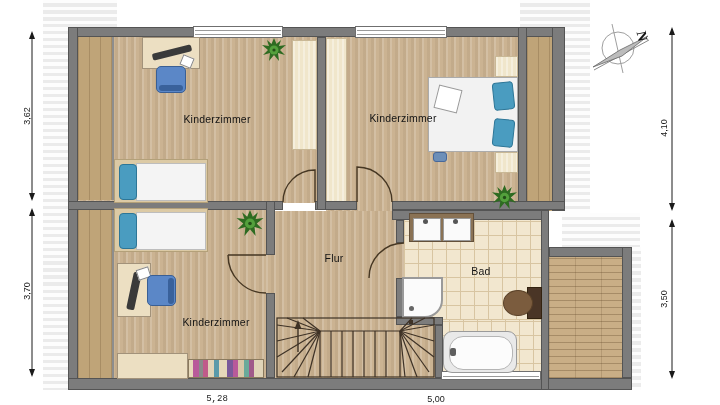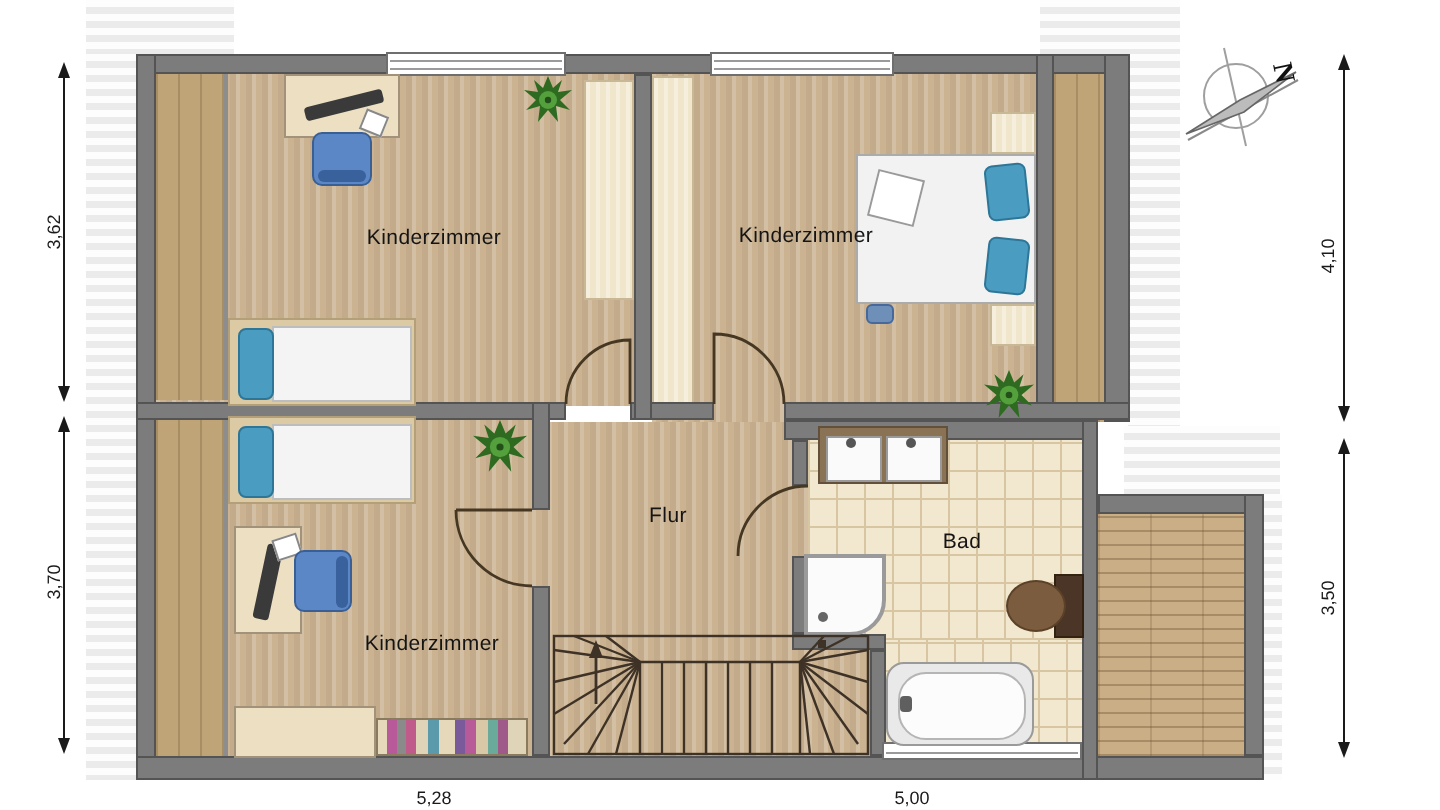--- a/index.html
+++ b/index.html
@@ -239,16 +239,16 @@
   <div class="label" style="left:217px;top:119px;">Kinderzimmer</div>
   <div class="label" style="left:403px;top:118px;">Kinderzimmer</div>
   <div class="label" style="left:216px;top:322px;">Kinderzimmer</div>
   <div class="label" style="left:334px;top:258px;">Flur</div>
   <div class="label" style="left:481px;top:271px;">Bad</div>
 
   <div class="dim vert" style="left:27px;top:116px;">3,62</div>
   <div class="dim vert" style="left:27px;top:291px;">3,70</div>
   <div class="dim vert" style="left:664px;top:128px;">4,10</div>
   <div class="dim vert" style="left:664px;top:299px;">3,50</div>
-  <div class="dim horiz" style="left:217px;top:399px;">5,28</div>
-  <div class="dim horiz" style="left:456px;top:399px;">5,00</div>
+  <div class="dim horiz" style="left:217px;top:399px;font-family:Liberation Mono, monospace;">5,28</div>
+  <div class="dim horiz" style="left:436px;top:399px;">5,00</div>
 
 </div>
 
 </body></html>

